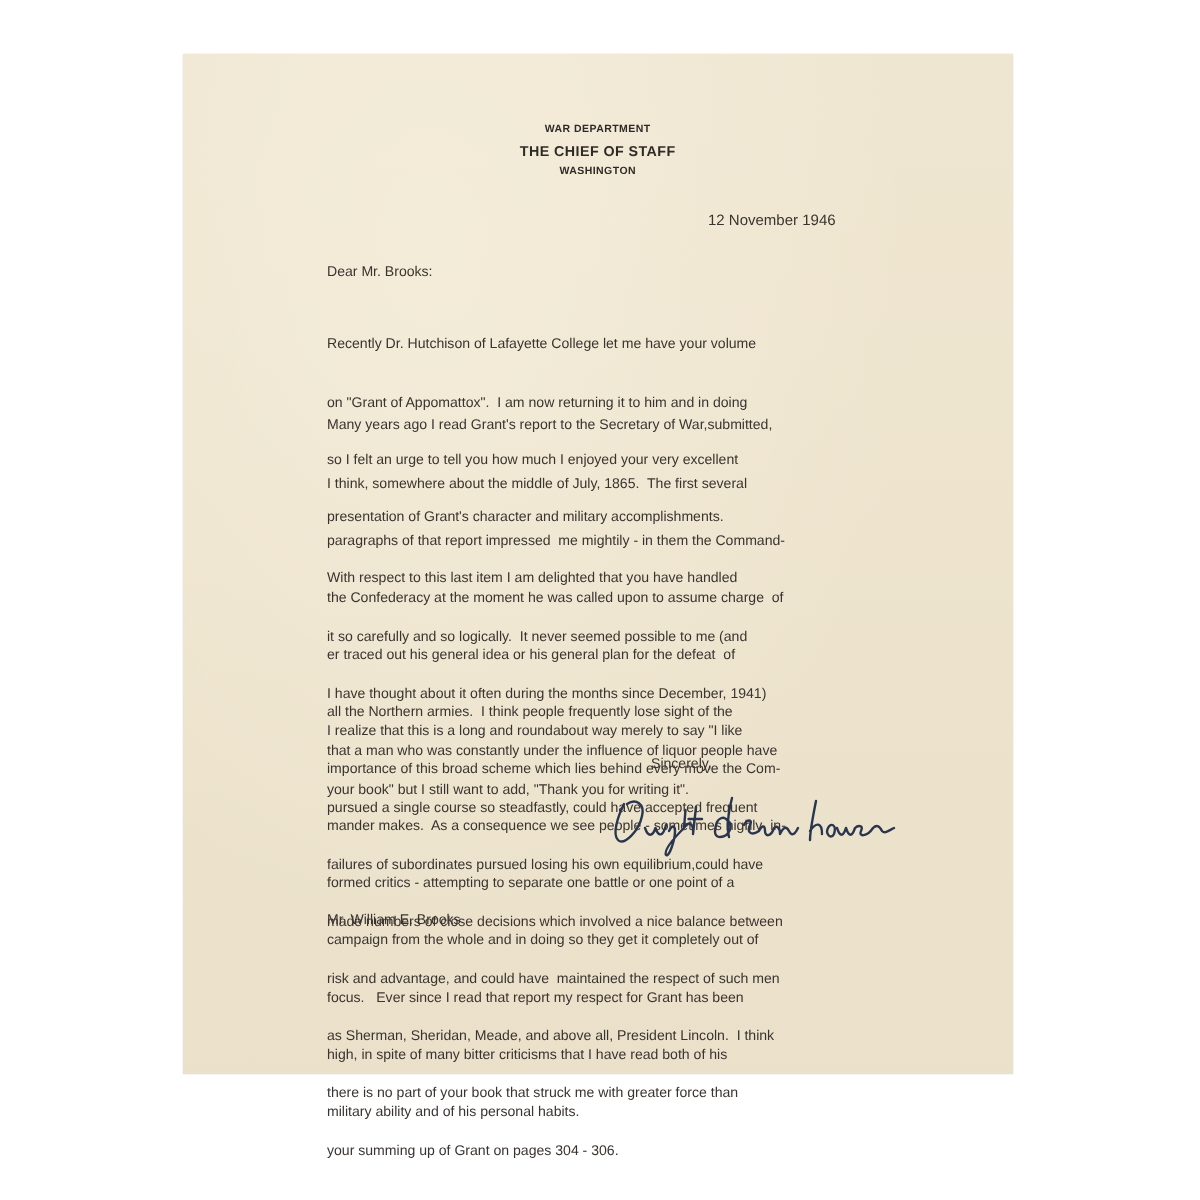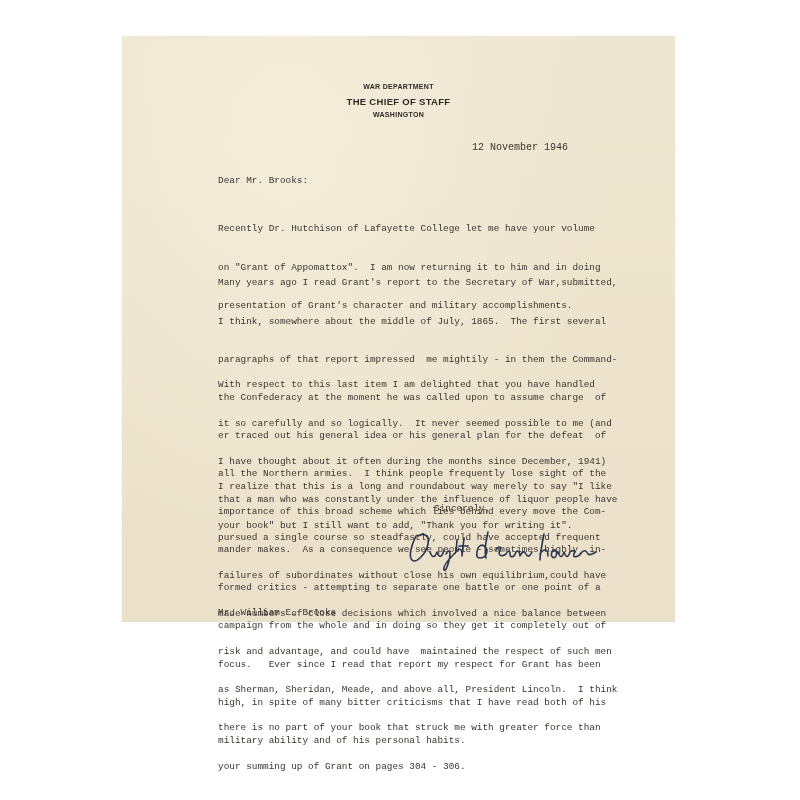--- a/index.html
+++ b/index.html
@@ -1,35 +1,35 @@
 <!DOCTYPE html>
 <html><head>
 <meta charset="utf-8">
 <style>
   html, body { margin: 0; padding: 0; }
   body {
     width: 800px; height: 800px; background: #ffffff;
     position: relative; overflow: hidden;
   }
   .paper {
-    position: absolute; left: 122px; top: 36px; width: 553px; height: 586px;
+    position: absolute; left: 122px; top: 36px; width: 553px; height: 680px;
     background: #ede3cd;
     background-image: radial-gradient(ellipse at 30% 20%, rgba(255,250,235,0.35), rgba(0,0,0,0) 60%),
                       linear-gradient(180deg, #efe6d1 0%, #ebe1ca 100%);
     box-shadow: 0 0 1px rgba(0,0,0,0.15);
   }
   .letterhead {
     position: absolute; left: 0; width: 553px; text-align: center;
     font-family: "Liberation Sans", sans-serif; font-weight: bold; color: #2e2a26;
   }
   .lh-1 { top: 47px; font-size: 7px; letter-spacing: 0.3px; }
   .lh-2 { top: 60px; font-size: 9.5px; letter-spacing: 0.3px; }
   .lh-3 { top: 75px; font-size: 7px; letter-spacing: 0.3px; }
   .typed {
-    position: absolute; font-family: Liberation Mono, monospace;
+    position: absolute; font-family: Liberation Sans, sans-serif;
     font-size: 9.4px; color: #3a3430; white-space: pre; line-height: 12.7px;
   }
   .date { left: 350px; top: 106px; font-size: 10px; }
   .salutation { left: 96px; top: 139px; }
   .para { left: 96px; }
   .p1 { top: 162px; }
   .p2 { top: 216px; }
   .p3 { top: 318px; }
   .p4 { top: 420px; }
   .closing { left: 312px; top: 467px; }
@@ -46,20 +46,21 @@
   <div class="letterhead lh-1">WAR DEPARTMENT</div>
   <div class="letterhead lh-2">THE CHIEF OF STAFF</div>
   <div class="letterhead lh-3">WASHINGTON</div>
 
   <div class="typed date">12 November 1946</div>
   <div class="typed salutation">Dear Mr. Brooks:</div>
 
   <div class="typed para p1">
     <span class="line">Recently Dr. Hutchison of Lafayette College let me have your volume</span>
     <span class="line">on "Grant of Appomattox".  I am now returning it to him and in doing</span>
+    <span class="line">so I felt an urge to tell you how much I enjoyed your very excellent</span>
     <span class="line">presentation of Grant's character and military accomplishments.</span>
   </div>
 
   <div class="typed para p2">
     <span class="line">Many years ago I read Grant's report to the Secretary of War,submitted,</span>
     <span class="line">I think, somewhere about the middle of July, 1865.  The first several</span>
     <span class="line">paragraphs of that report impressed  me mightily - in them the Command-</span>
     <span class="line">the Confederacy at the moment he was called upon to assume charge  of</span>
     <span class="line">er traced out his general idea or his general plan for the defeat  of</span>
     <span class="line">all the Northern armies.  I think people frequently lose sight of the</span>
@@ -71,21 +72,21 @@
     <span class="line">high, in spite of many bitter criticisms that I have read both of his</span>
     <span class="line">military ability and of his personal habits.</span>
   </div>
 
   <div class="typed para p3">
     <span class="line">With respect to this last item I am delighted that you have handled</span>
     <span class="line">it so carefully and so logically.  It never seemed possible to me (and</span>
     <span class="line">I have thought about it often during the months since December, 1941)</span>
     <span class="line">that a man who was constantly under the influence of liquor people have</span>
     <span class="line">pursued a single course so steadfastly, could have accepted frequent</span>
-    <span class="line">failures of subordinates without close his own equilibrium,could have</span>
+    <span class="line">failures of subordinates pursued losing his own equilibrium,could have</span>
     <span class="line">made numbers of close decisions which involved a nice balance between</span>
     <span class="line">risk and advantage, and could have  maintained the respect of such men</span>
     <span class="line">as Sherman, Sheridan, Meade, and above all, President Lincoln.  I think</span>
     <span class="line">there is no part of your book that struck me with greater force than</span>
     <span class="line">your summing up of Grant on pages 304 - 306.</span>
   </div>
 
   <div class="typed para p4">
     <span class="line">I realize that this is a long and roundabout way merely to say "I like</span>
     <span class="line">your book" but I still want to add, "Thank you for writing it".</span>

